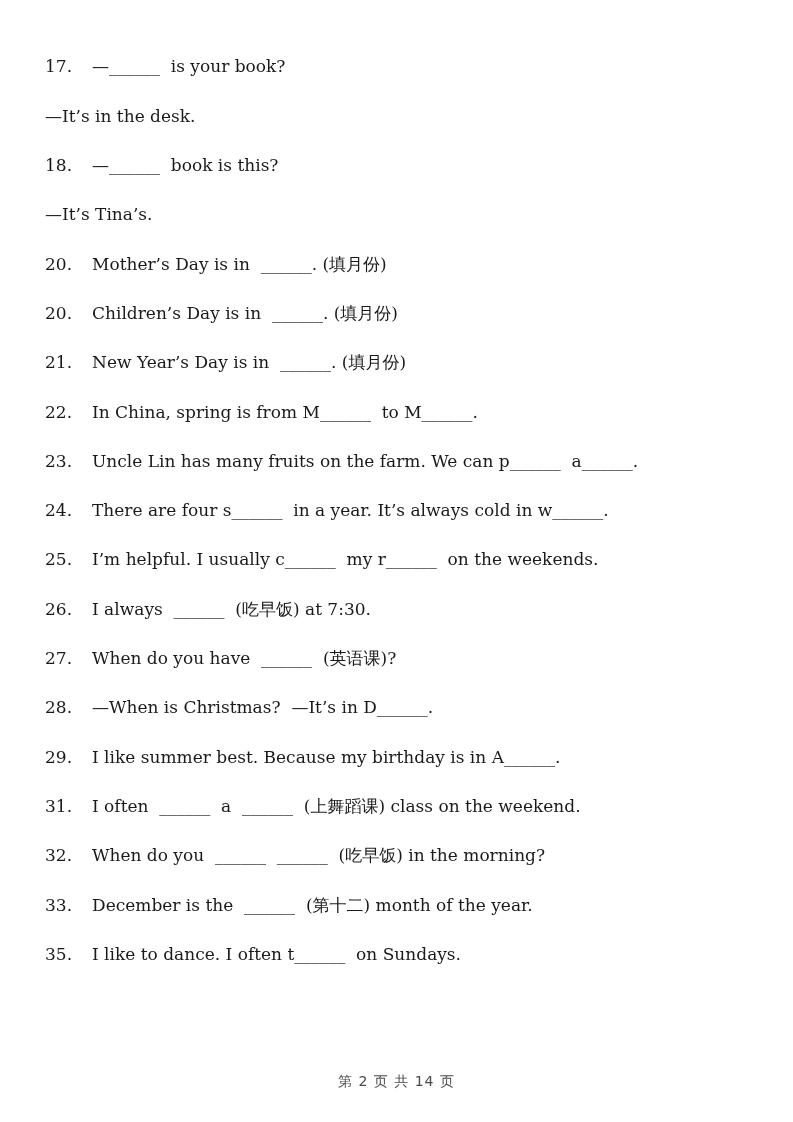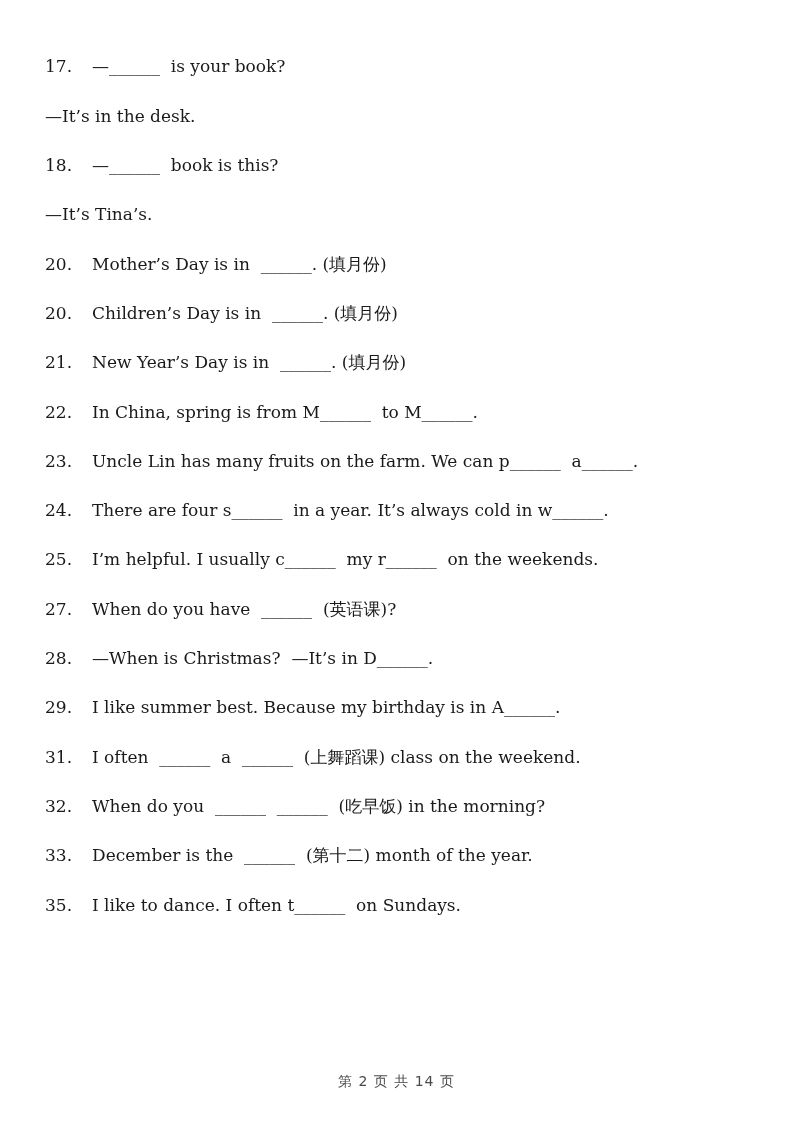--- a/index.html
+++ b/index.html
@@ -93,20 +93,24 @@
     </div>
     <div class="line">
       <span class="num">24.</span>
       <span class="txt">There are four s______  in a year. It’s always cold in w______.</span>
     </div>
     <div class="line">
       <span class="num">25.</span>
       <span class="txt">I’m helpful. I usually c______  my r______  on the weekends.</span>
     </div>
     <div class="line">
+      <span class="num">26.</span>
+      <span class="txt">I always  ______  (吃早饭) at 7:30.</span>
+    </div>
+    <div class="line">
       <span class="num">27.</span>
       <span class="txt">When do you have  ______  (英语课)?</span>
     </div>
     <div class="line">
       <span class="num">28.</span>
       <span class="txt">—When is Christmas?  —It’s in D______.</span>
     </div>
     <div class="line">
       <span class="num">29.</span>
       <span class="txt">I like summer best. Because my birthday is in A______.</span>

